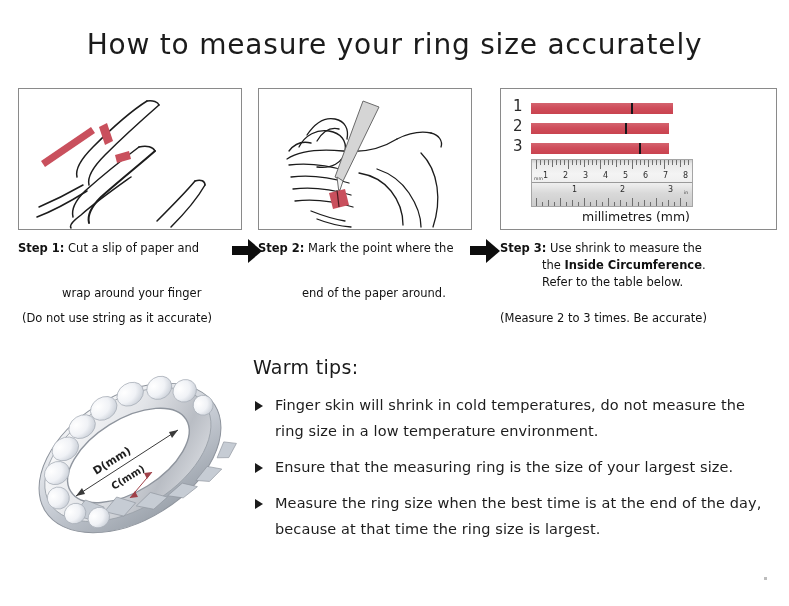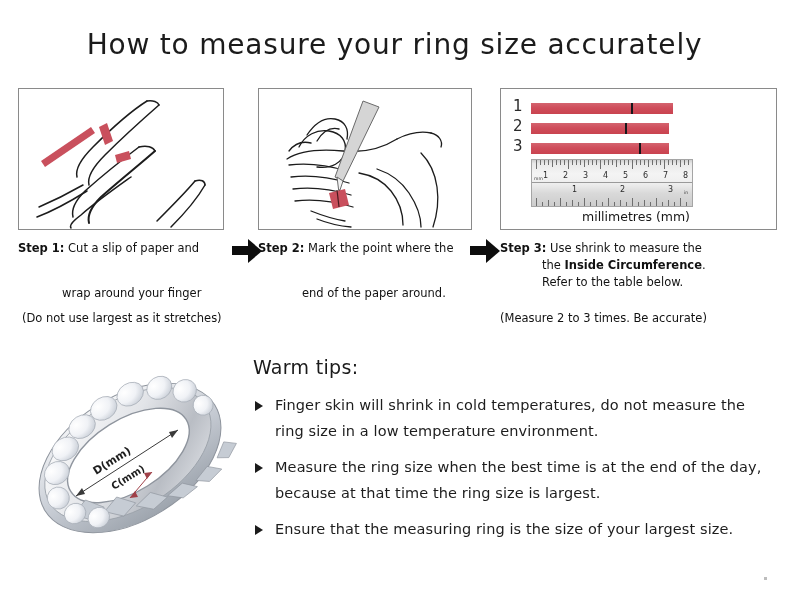--- a/index.html
+++ b/index.html
@@ -36,21 +36,21 @@
     position: absolute;
     left: 0;
     top: 88px;
     width: 789px;
     height: 250px;
   }
   .step-col {
     position: absolute;
     top: 0;
   }
-  .step-col.c1 { left: 18px;  width: 206px; }
+  .step-col.c1 { left: 18px;  width: 224px; }
   .step-col.c2 { left: 258px; width: 214px; }
   .step-col.c3 { left: 500px; width: 277px; }
 
   .panel {
     box-sizing: border-box;
     border: 1px solid #8a8a8a;
     background: #fff;
     position: relative;
     overflow: hidden;
   }
@@ -281,21 +281,21 @@
           <path d="M96 66 L110 62 L112 70 L98 74 Z" fill="#c9505d"></path>
         </g>
       </svg>
     </div>
 
     <div class="caption cap-main">
       <div class="cap-line"><span class="bold">Step 1:</span>
         <span>Cut a slip of paper and</span></div>
       <div class="cap-line indent">wrap around your finger</div>
     </div>
-    <div class="cap-note">(Do not use largest as it stretches)</div>
+    <div class="cap-note">(Do not use string as it accurate)</div>
   </div>
 
   <div class="arrow-wrap a1">
     <div class="arrow-shape"></div>
       <div class="arrow-head"></div>
   </div>
 
   <div class="step-col c2">
     <div class="panel">
       <svg class="hand-svg" width="212" height="140" viewBox="0 0 212 140">
@@ -540,22 +540,22 @@
 
   <div class="tips">
     <div class="tips-heading">Warm tips:</div>
 
     <div class="tip-item">
       <span class="tip-bullet"></span>
       <span>Finger skin will shrink in cold temperatures, do not measure the ring size in a low temperature environment.</span>
     </div>
     <div class="tip-item">
       <span class="tip-bullet"></span>
-      <span>Measure the ring size when the best time is at the end of the day, because at that time the ring size is largest.</span>
+      <span>Ensure that the measuring ring is the size of your largest size.</span>
     </div>
     <div class="tip-item">
       <span class="tip-bullet"></span>
-      <span>Ensure that the measuring ring is the size of your largest size.</span>
+      <span>Measure the ring size when the best time is at the end of the day, because at that time the ring size is largest.</span>
     </div>
   </div>
 
   <div class="corner-mark"></div>
 </div>
 
 </body></html>

